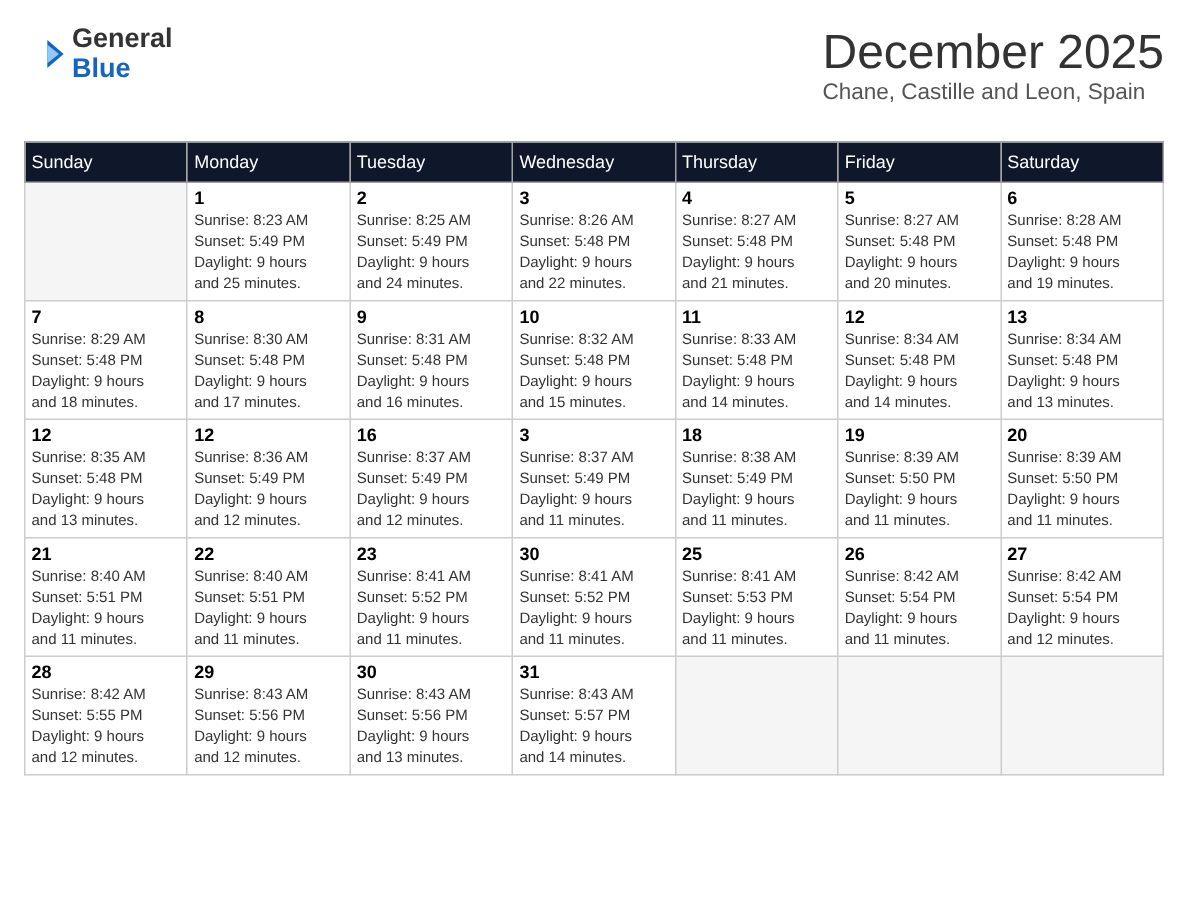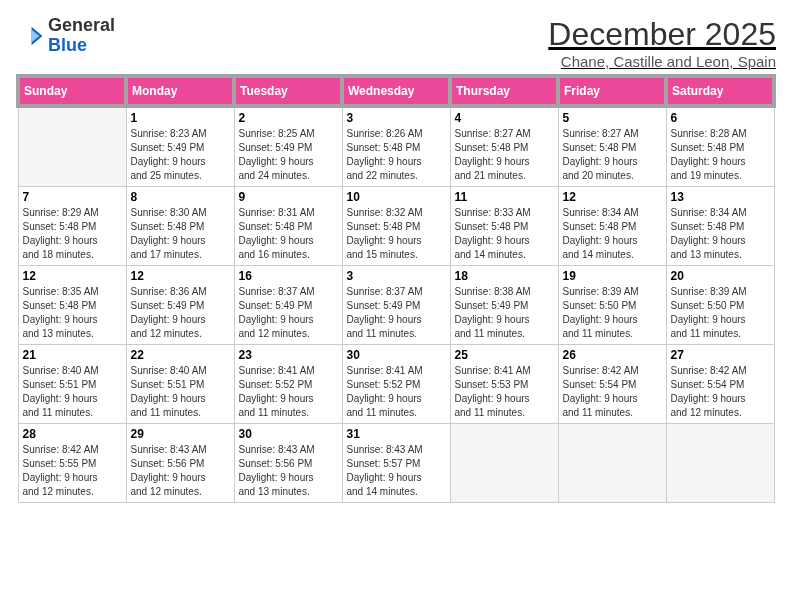--- a/index.html
+++ b/index.html
@@ -7,63 +7,62 @@
       font-family: Arial, sans-serif;
       background: #fff;
       width: 792px;
       min-height: 612px;
       padding: 16px;
     }
     .header {
       display: flex;
       justify-content: space-between;
       align-items: flex-start;
-      margin-bottom: 4px;
+      margin-bottom: 24px;
     }
     .logo {
       display: flex;
       align-items: center;
       gap: 4px;
     }
     .logo-text {
       font-size: 18px;
       line-height: 1.1;
     }
     .logo-general { color: #333; font-weight: bold; }
     .logo-blue { color: #1565c0; font-weight: bold; }
     .logo-icon {
       width: 28px;
       height: 28px;
     }
     .title-block {
-      text-align: right;
-      text-decoration: underline;
+      text-align: left;
     }
     .month-title {
       font-size: 32px;
       font-weight: normal;
       color: #333;
     }
     .location-title {
       font-size: 15px;
       color: #555;
     }
     .calendar {
       width: 100%;
       border-collapse: collapse;
       font-size: 11px;
     }
     .calendar th {
-      background: #ec4899;
+      background: #0f172a;
       color: #fff;
       padding: 6px 4px;
       text-align: left;
-      font-weight: bold;
+      font-weight: normal;
       font-size: 12px;
-      border: 4px solid #a3a3a3;
+      border: 1px solid #a3a3a3;
     }
     .calendar td {
       border: 1px solid #ccc;
       vertical-align: top;
       padding: 3px 4px;
       width: 108px;
       min-height: 70px;
       background: #fff;
     }
     .calendar td.empty {

